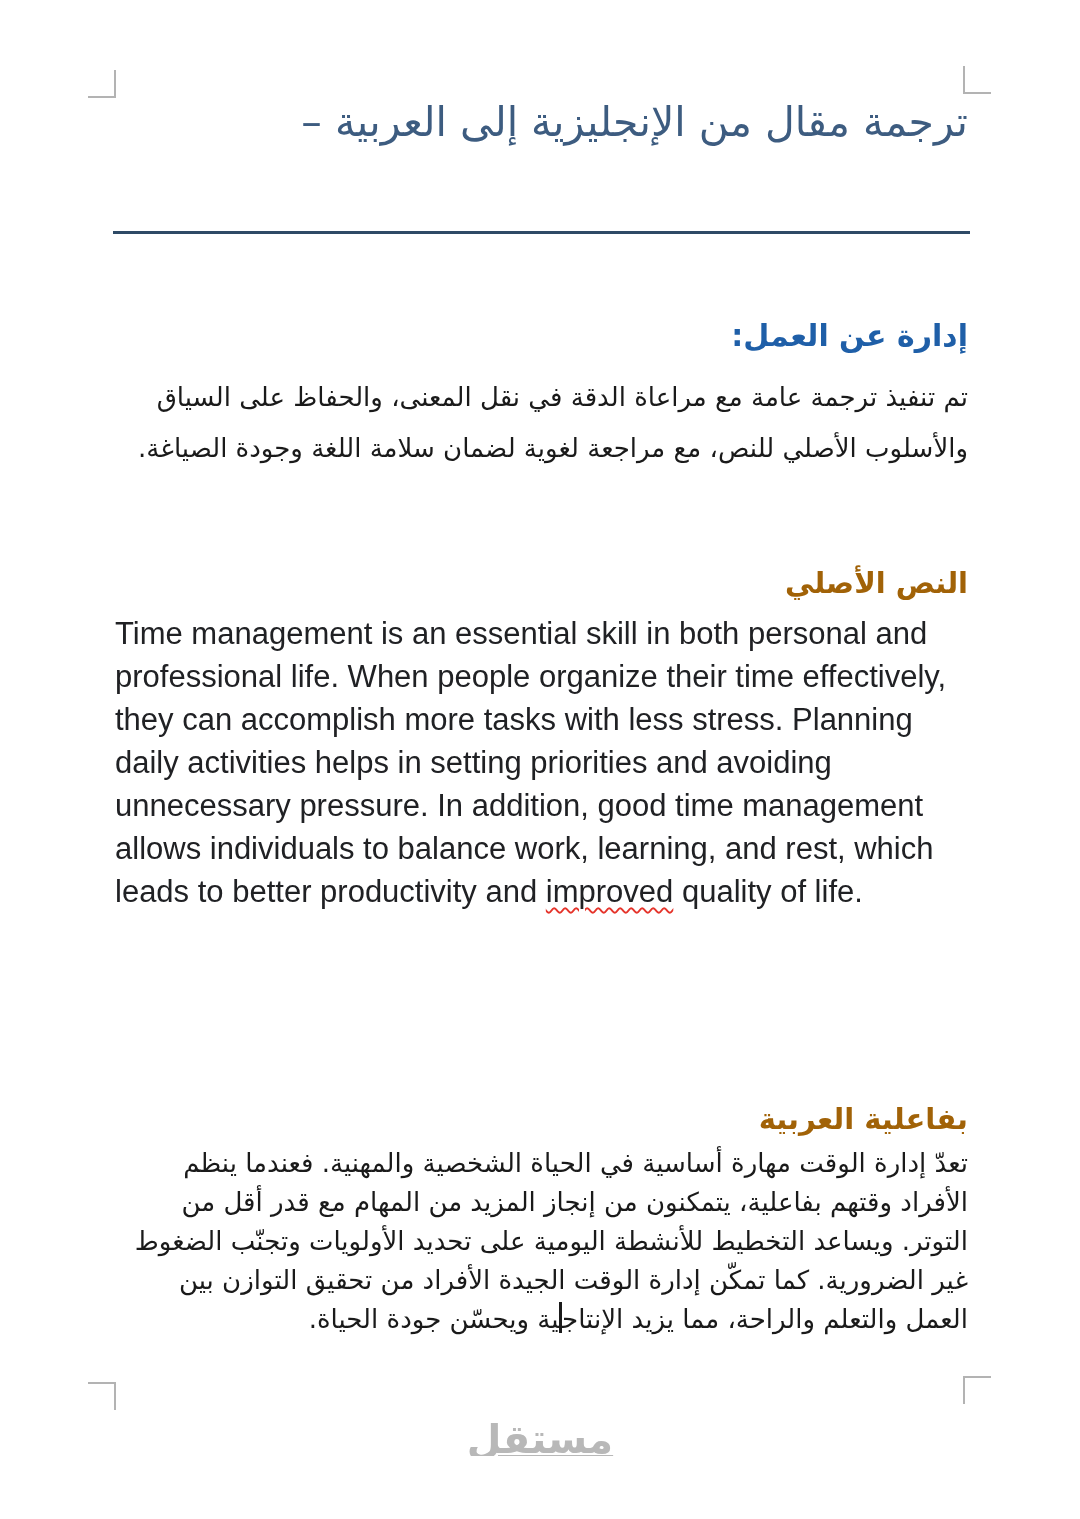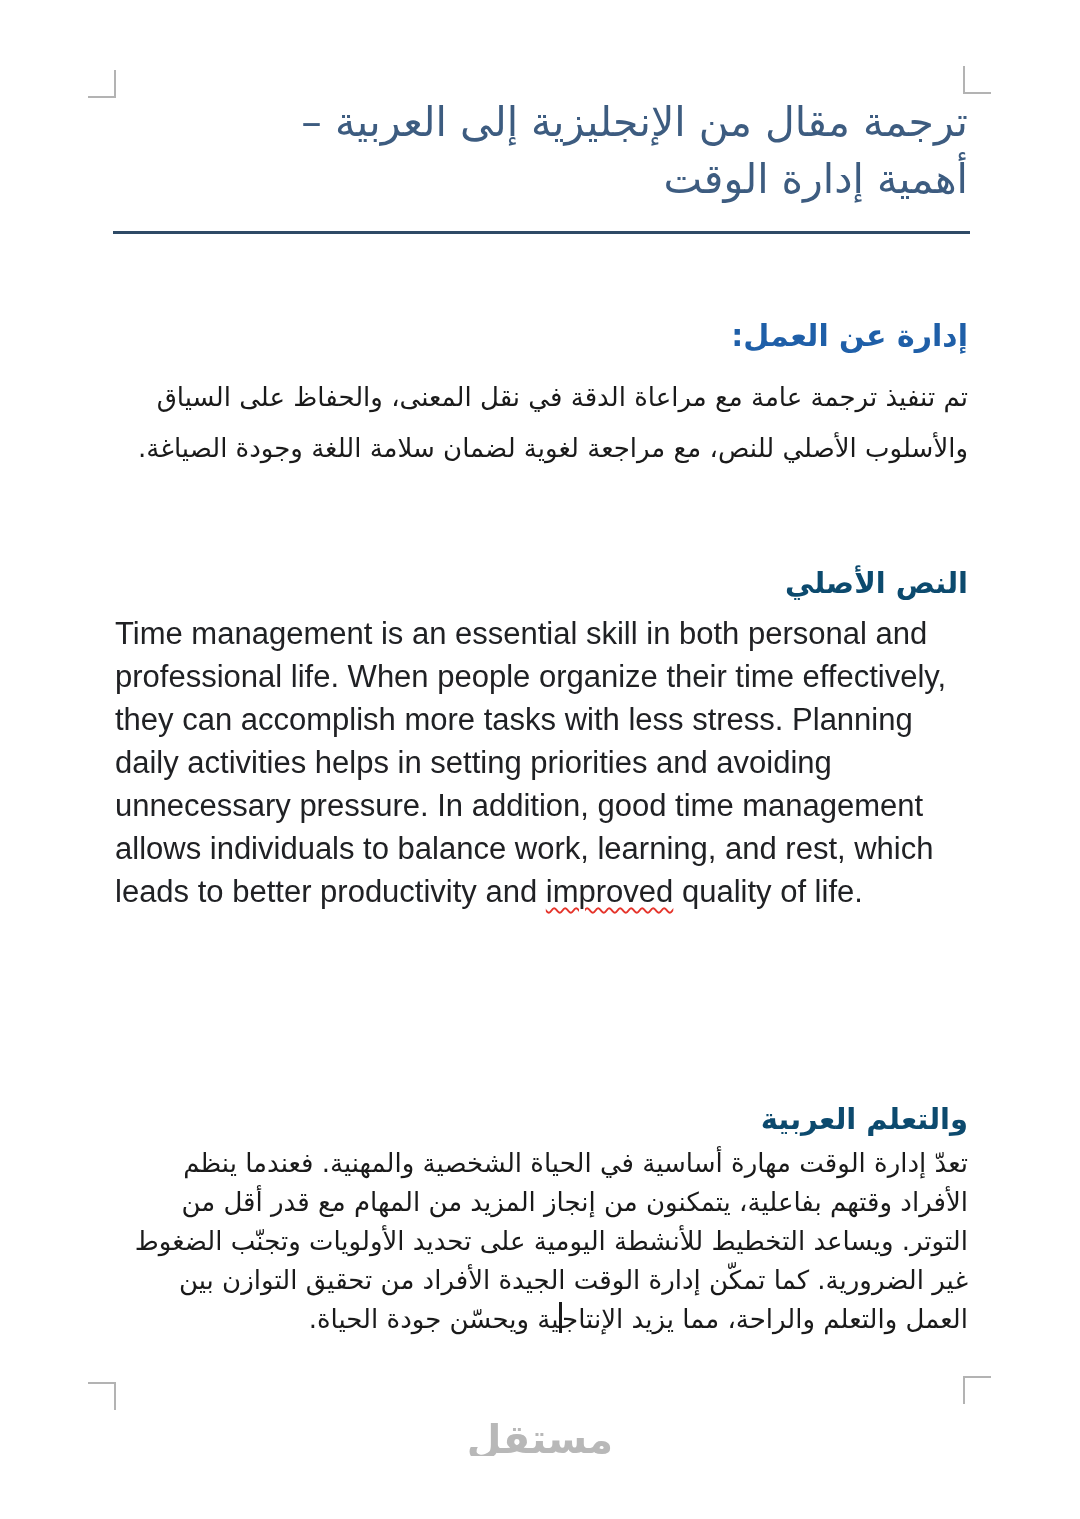--- a/index.html
+++ b/index.html
@@ -43,21 +43,21 @@
 
   
   .sec-heading {
     position:absolute;
     left:115px; right:112px;
     direction:rtl;
     text-align:right;
     font-size:29px;
     font-weight:bold;
     font-family:"DejaVu Sans", sans-serif;
-    color:#0c4a6e;
+    color:#a16207;
   }
   .sec-heading.about-heading { top:318px; color:#1f5fa8; font-size:30px; }
   .sec-heading.original-heading { top:566px; }
   .sec-heading.translation-heading { top:1102px; }
 
   
   .arabic-body {
     position:absolute;
     left:115px; right:112px;
     direction:rtl;
@@ -103,20 +103,21 @@
     position:absolute;
     top:1416px; left:0; right:0;
     text-align:center;
   }
   .wm-brand {
     font-size:40px;
     font-weight:bold;
     color:#b8b8b8;
     font-family:"DejaVu Sans", sans-serif;
     direction:rtl;
+    text-decoration:underline;
   }
   .wm-domain {
     font-size:26px;
     color:#c7c7c7;
     letter-spacing:1px;
     margin-top:0px;
     font-family:"Liberation Sans","DejaVu Sans",sans-serif;
   }
 </style>
 </head>
@@ -124,31 +125,30 @@
 
 <div class="page">
 
   <span class="corner tl"></span>
   <span class="corner tr"></span>
   <span class="corner bl"></span>
   <span class="corner br"></span>
 
   <header class="doc-title" dir="rtl" lang="ar">
     <div>ترجمة مقال من الإنجليزية إلى العربية –</div>
-    <div>أهمية إدارة الوقت</div>
   </header>
   <div class="title-rule"></div>
 
   <h2 class="sec-heading about-heading" dir="rtl" lang="ar">إدارة عن العمل:</h2>
   <p class="arabic-body about-body" dir="rtl" lang="ar">تم تنفيذ ترجمة عامة مع مراعاة الدقة في نقل المعنى، والحفاظ على السياق والأسلوب الأصلي للنص، مع مراجعة لغوية لضمان سلامة اللغة وجودة الصياغة.</p>
 
   <h2 class="sec-heading original-heading" dir="rtl" lang="ar">النص الأصلي</h2>
   <p class="english-body" dir="ltr" lang="en"><span>Time management is an essential skill in both personal and professional life. When people organize their time effectively, they can accomplish more tasks with less stress. Planning daily activities helps in setting priorities and avoiding unnecessary pressure. In addition, good time management allows individuals to balance work, learning, and rest, which leads to better productivity and </span><span class="squiggle">improved</span><span> quality of life.</span></p>
 
-  <h2 class="sec-heading translation-heading" dir="rtl" lang="ar">والتعلم العربية</h2>
+  <h2 class="sec-heading translation-heading" dir="rtl" lang="ar">بفاعلية العربية</h2>
   <p class="arabic-body translation-body" dir="rtl" lang="ar"><span>تعدّ إدارة الوقت مهارة أساسية في الحياة الشخصية والمهنية. فعندما ينظم الأفراد وقتهم بفاعلية، يتمكنون من إنجاز المزيد من المهام مع قدر أقل من التوتر. ويساعد التخطيط للأنشطة اليومية على تحديد الأولويات وتجنّب الضغوط غير الضرورية. كما تمكّن إدارة الوقت الجيدة الأفراد من تحقيق التوازن بين العمل والتعلم والراحة، مما يزيد الإنتاج‍</span><span class="caret"></span><span>‍ية ويحسّن جودة الحياة.</span></p>
 
   <footer class="watermark">
     <div class="wm-brand" dir="rtl" lang="ar">مستقل</div>
     <div class="wm-domain">stress.com</div>
   </footer>
 
 </div>
 
 </body></html>

